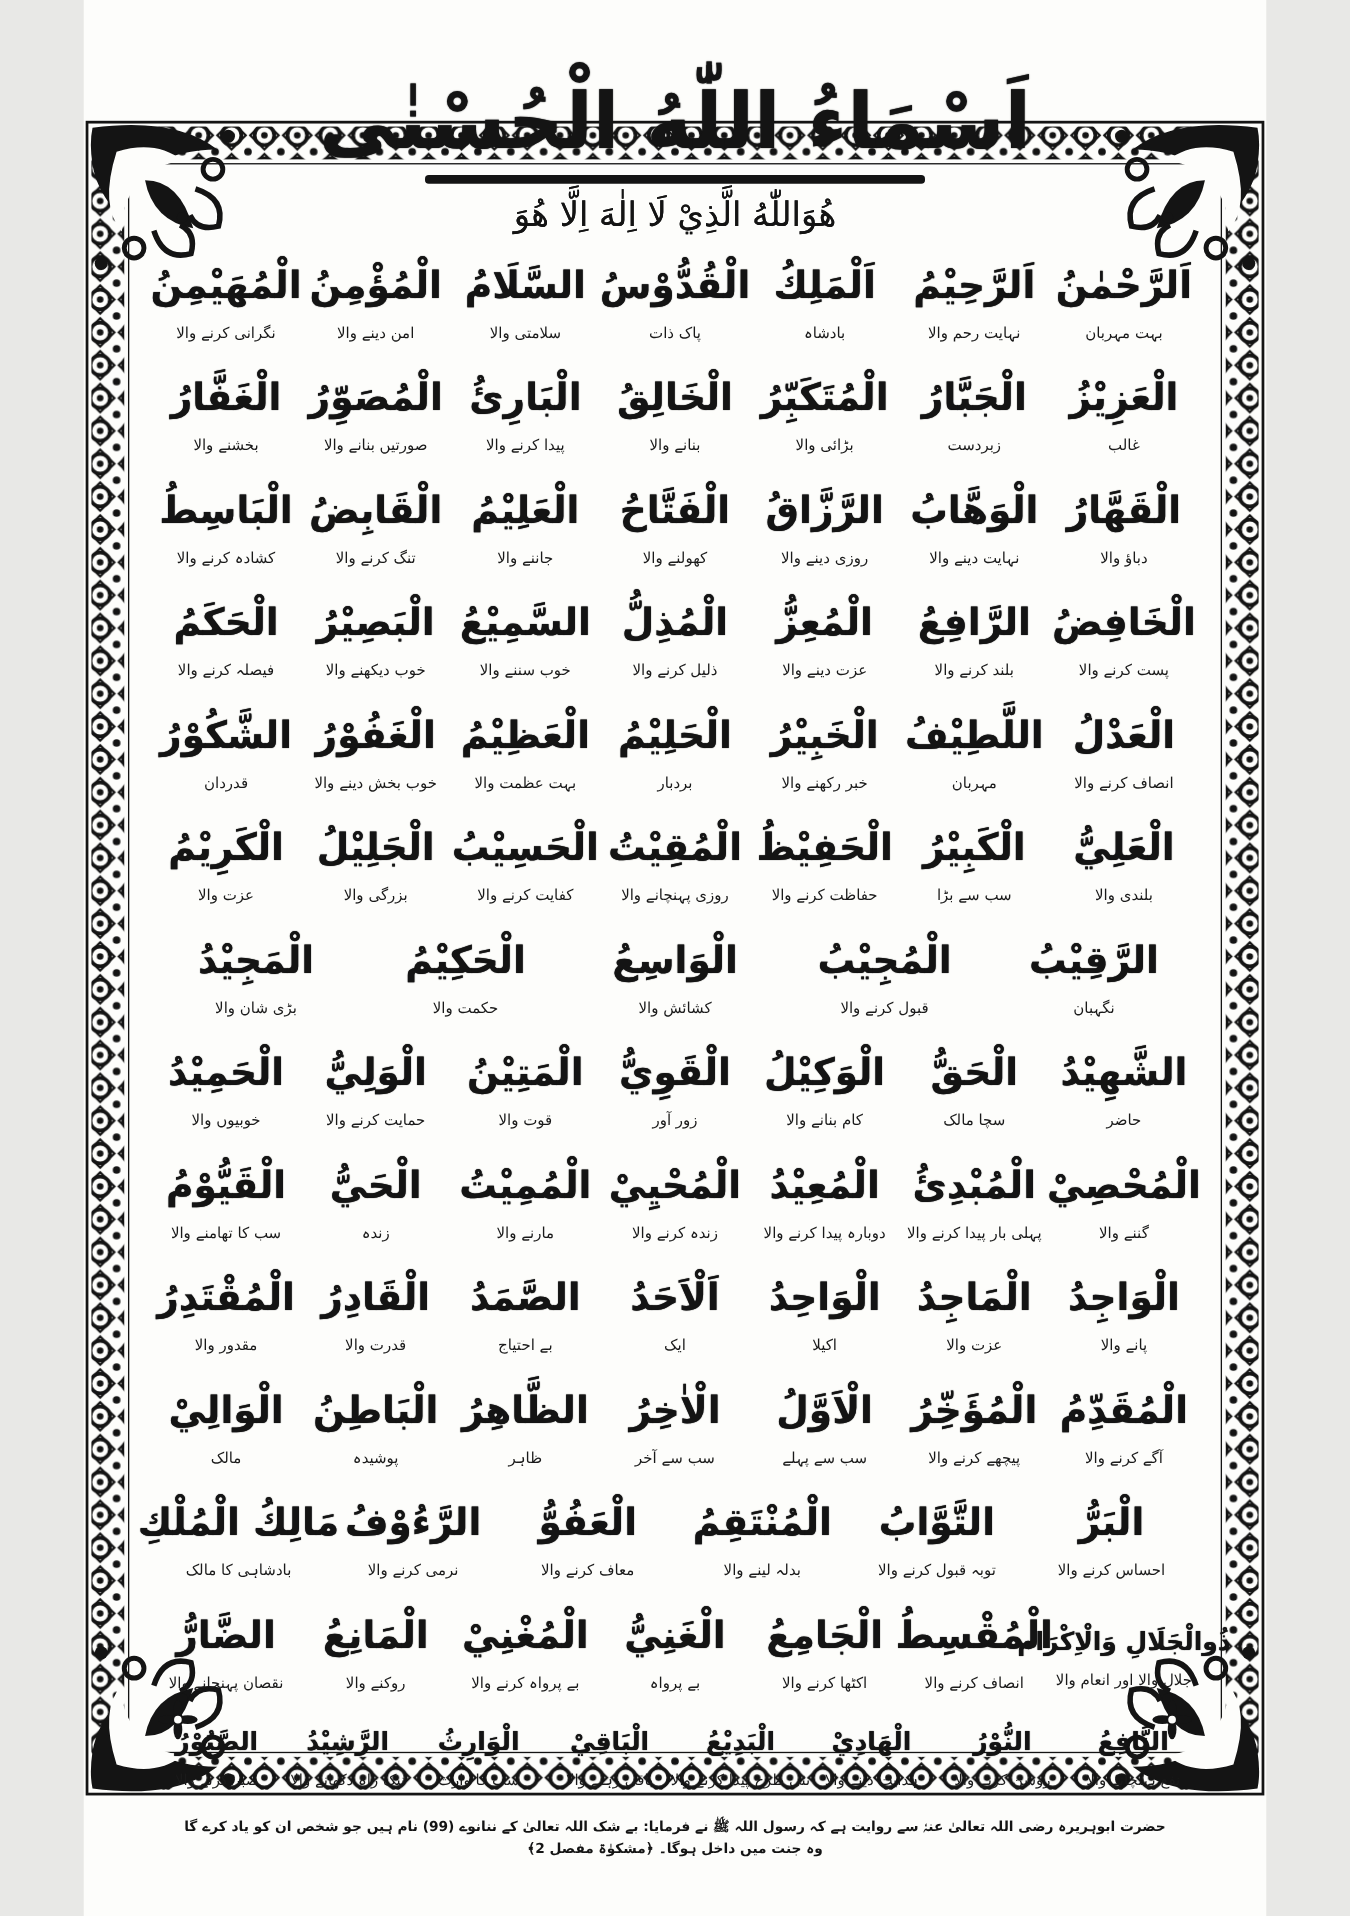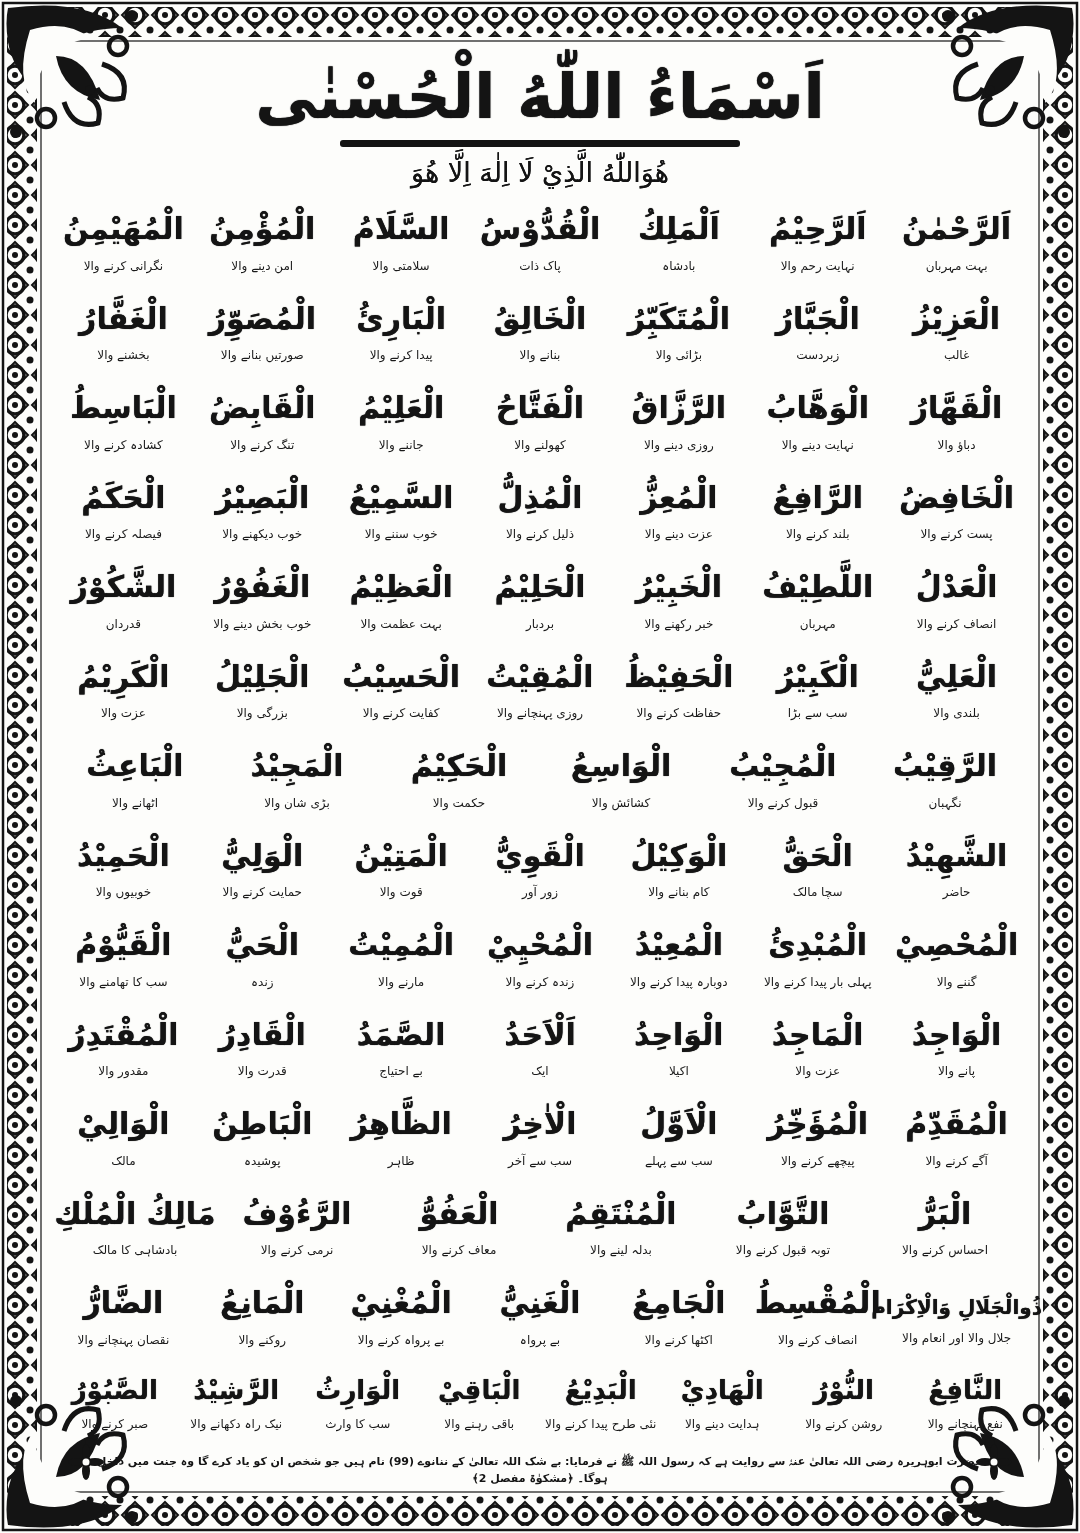--- a/index.html
+++ b/index.html
@@ -1,17 +1,17 @@
 <!DOCTYPE html>
 <html lang="ur" dir="rtl"><head>
 <meta charset="utf-8">
 <style>
   html,body{margin:0;padding:0;background:#e8e8e6;}
   .page{
-    position:relative;width:1080px;height:1533px;margin:0 auto;
+    position:relative;width:946px;height:1533px;margin:0 auto;
     background:#fdfdfb;overflow:hidden;
     font-family:"DejaVu Sans",sans-serif;color:#141414;
   }
   .frame-svg{position:absolute;inset:0;width:100%;height:100%;pointer-events:none;}
   .content{
     position:absolute;left:52px;right:52px;top:44px;bottom:42px;
     display:flex;flex-direction:column;
   }
   .title-block{text-align:center;padding-top:14px;}
   .title{
@@ -26,21 +26,21 @@
   }
   .name-row{display:flex;justify-content:space-between;align-items:flex-start;}
   .cell{
     flex:1;display:flex;flex-direction:column;align-items:center;
     gap:12px;padding:0 2px;min-width:0;
   }
   .arabic{
     font-size:30px;font-weight:bold;white-space:nowrap;line-height:1.15;
     text-shadow:0 0 .8px #141414;
   }
-  .cols-8 .arabic{font-size:26px;}
+  .cols-8 .arabic{font-size:20px;}
   .cell.small .arabic{font-size:20px;align-self:center;padding-top:10px;}
   .urdu{font-size:12px;white-space:nowrap;color:#1a1a1a;}
   .footer{
     text-align:center;font-size:11px;font-weight:bold;
     padding:6px 28px 4px;line-height:1.5;
   }
 </style>
 </head>
 <body>
 
@@ -297,24 +297,20 @@
             <div class="urdu">کشائش والا</div>
           </div>
           <div class="cell">
             <div class="arabic">الْحَكِيْمُ</div>
             <div class="urdu">حکمت والا</div>
           </div>
           <div class="cell">
             <div class="arabic">الْمَجِيْدُ</div>
             <div class="urdu">بڑی شان والا</div>
           </div>
-          <div class="cell">
-            <div class="arabic">الْبَاعِثُ</div>
-            <div class="urdu">اٹھانے والا</div>
-          </div>
         </div>
         <div class="name-row">
           <div class="cell">
             <div class="arabic">الشَّهِيْدُ</div>
             <div class="urdu">حاضر</div>
           </div>
           <div class="cell">
             <div class="arabic">الْحَقُّ</div>
             <div class="urdu">سچا مالک</div>
           </div>

